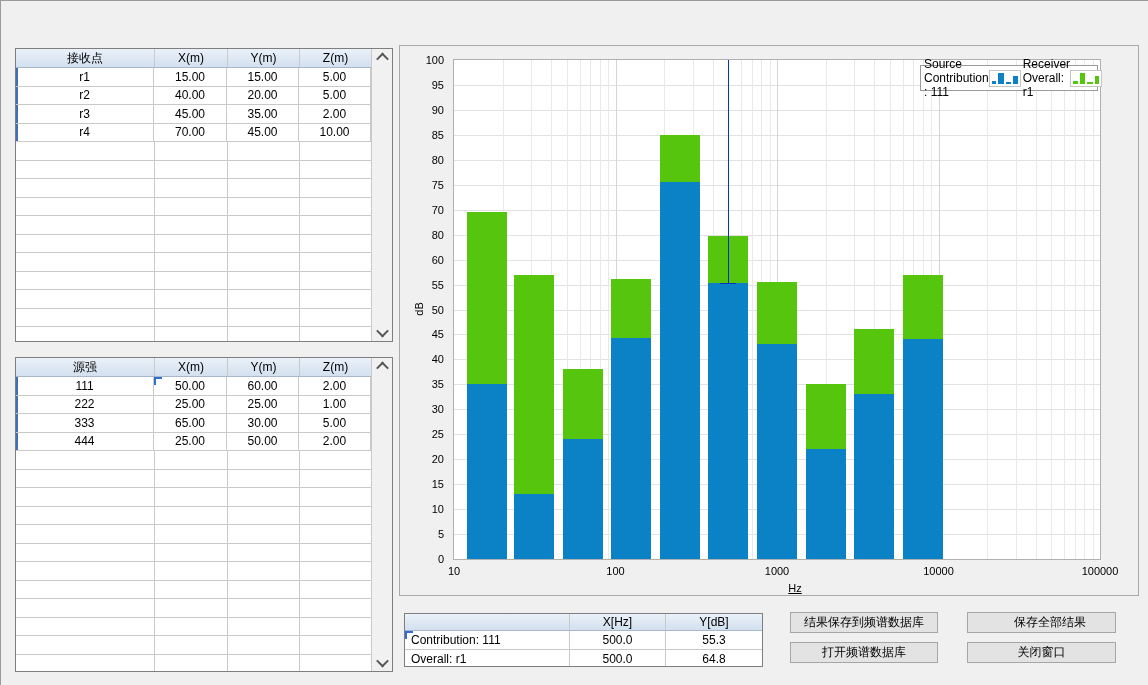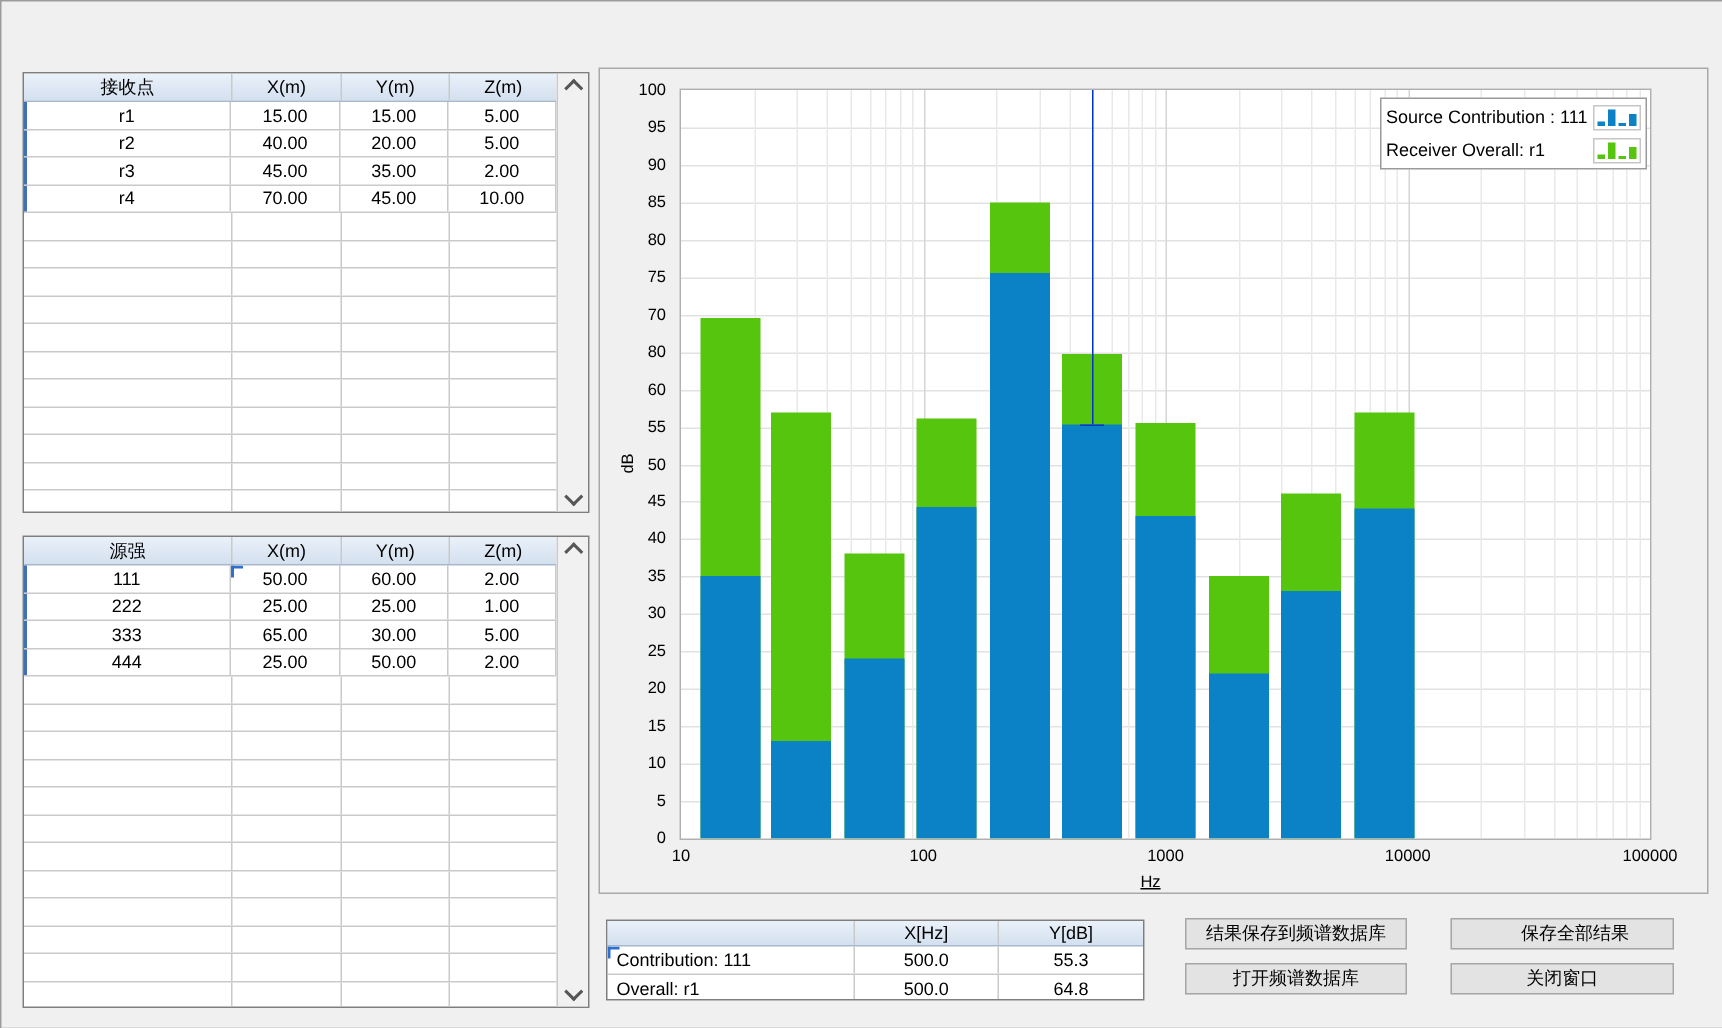--- a/index.html
+++ b/index.html
@@ -34,22 +34,22 @@
   .plot{position:absolute;left:53px;top:13px;width:648px;height:501px;background:#ffffff;border:1px solid #b0b0b0;box-sizing:border-box;overflow:hidden;}
   .hgrid{position:absolute;left:0;width:100%;height:1px;background:#e2e2e2;}
   .vgrid{position:absolute;top:0;height:100%;width:1px;background:#e9e9e9;}
   .vgrid.major{background:#d5d5d5;}
   .bar{position:absolute;bottom:0;width:40px;}
   .cursor-v{position:absolute;top:0;width:1px;}
   .cursor-h{position:absolute;width:16px;height:1px;}
   .ytick{position:absolute;right:5px;width:44px;height:14px;line-height:14px;text-align:right;font-size:11px;color:#000;}
   .xtick{position:absolute;top:0;transform:translateX(-50%);font-size:11px;color:#000;white-space:nowrap;}
   .axis-ylab{position:absolute;left:5px;top:256px;width:30px;height:14px;font-size:11px;color:#000;text-align:center;transform:rotate(-90deg);}
-  .axis-xlab{position:absolute;left:352px;top:536px;width:30px;text-align:center;font-size:11px;color:#000;text-decoration:underline;}
-  .legend{position:absolute;right:40px;top:19px;width:170px;background:#ffffff;border:1px solid #9a9a9a;padding:2px 3px;display:flex;flex-direction:column;gap:2px;}
+  .axis-xlab{position:absolute;left:380px;top:536px;width:30px;text-align:center;font-size:11px;color:#000;text-decoration:underline;}
+  .legend{position:absolute;right:40px;top:19px;width:170px;background:#ffffff;border:1px solid #9a9a9a;padding:2px 3px;display:flex;flex-direction:row;gap:2px;}
   .legend-row{display:flex;align-items:center;justify-content:space-between;height:20px;font-size:12px;color:#000;cursor:pointer;}
   .licon{width:32px;height:17px;border:1px solid #c6c6c6;background:#fff;display:flex;align-items:flex-end;justify-content:center;gap:2px;padding:2px 2px;box-sizing:border-box;}
   
   .btn{position:absolute;background:#e3e3e3;border:1px solid #a6a6a6;font-size:12px;color:#000;display:flex;align-items:center;justify-content:center;font-family:"Liberation Sans",sans-serif;cursor:pointer;}
 </style>
 </head>
 <body>
 
 <div class="window">
 

